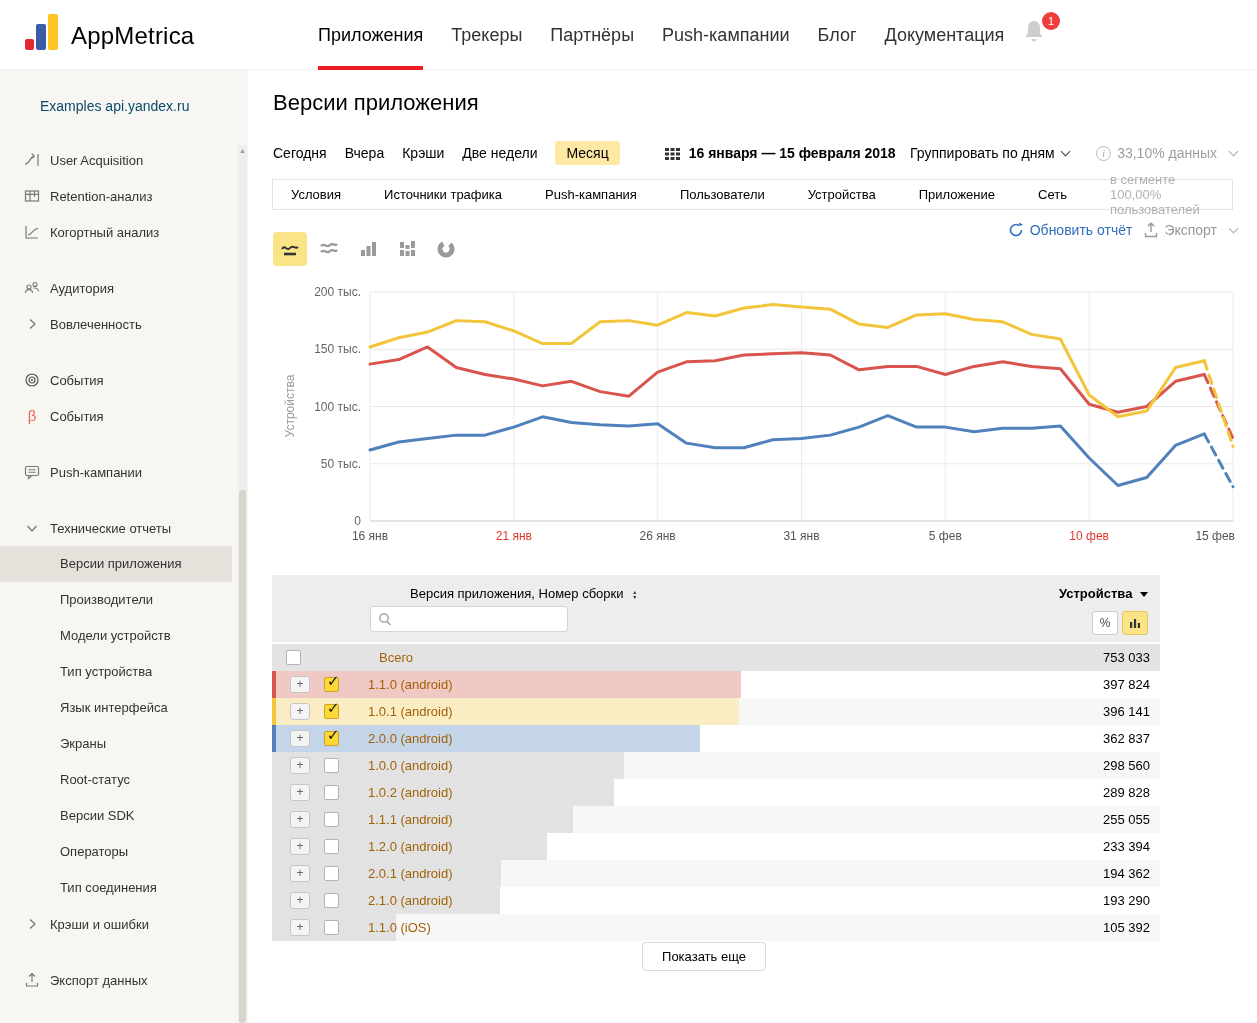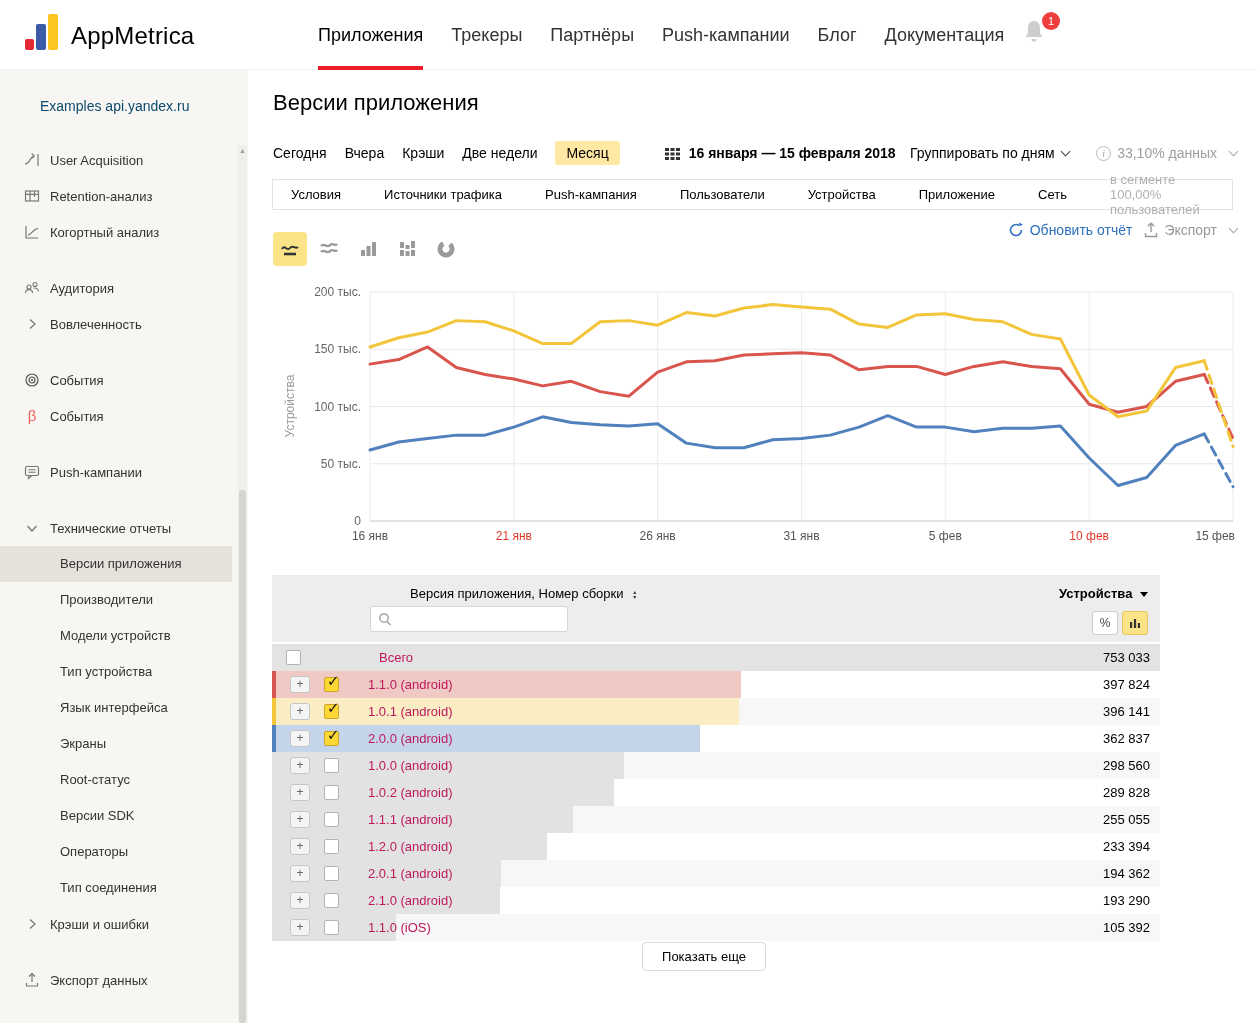--- a/index.html
+++ b/index.html
@@ -96,21 +96,21 @@
   .rowbar { position:absolute; left:0; top:0; bottom:0; z-index:0; }
   .c-gray { background:#e2e2e2; } .c-red { background:#f0c9c5; } .c-yellow { background:#faecc3; } .c-blue { background:#c5d5e9; }
   .strip { position:absolute; left:0; top:0; bottom:0; width:4px; z-index:2; }
   .s-red { background:#d9544d; } .s-yellow { background:#f3c53b; } .s-blue { background:#5181bd; }
   .expand { position:relative; z-index:1; margin-left:18px; width:20px; height:17px; border:1px solid #c6c6c6; border-radius:3px;
     background:#f4f4f4; color:#666; font-size:12px; line-height:14px; text-align:center; cursor:pointer; flex:0 0 20px; }
   .cbx { position:relative; z-index:1; margin-left:14px; width:15px; height:15px; border:1px solid #b3b3b3; border-radius:2px;
     background:#fff; cursor:pointer; flex:0 0 15px; }
   .cbx.checked { background:#fdd835; border-color:#c9a429; }
   .cbx.checked::after { content:"\2713"; position:absolute; left:2px; top:-6px; font-size:15px; font-weight:700; color:#111; }
-  .rlabel { position:relative; z-index:1; margin-left:29px; color:#be185d; }
+  .rlabel { position:relative; z-index:1; margin-left:29px; color:#a16207; }
   .trow.total .rlabel { margin-left:78px; }
   .rvalue { position:relative; z-index:1; margin-left:auto; padding-right:10px; color:#000; }
 
   #show-more-wrap { position:absolute; left:12px; top:872px; width:888px; display:flex; justify-content:center; }
   #show-more { padding:6px 19px; background:#fff; border:1px solid #d9d9d9; border-radius:4px; font-size:13px; color:#000; cursor:pointer; }
 </style>
 </head>
 <body>
 
 <div id="topbar">

